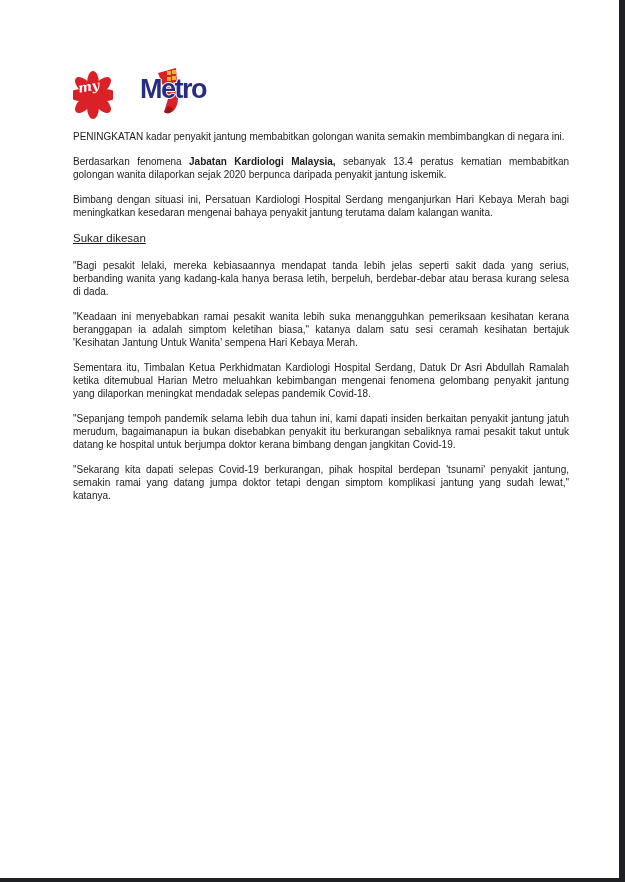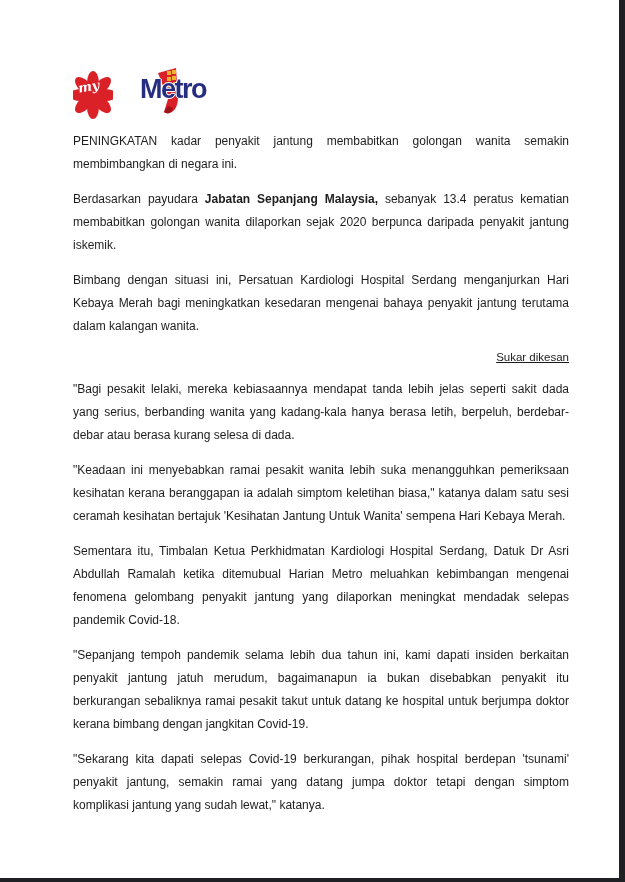--- a/index.html
+++ b/index.html
@@ -43,29 +43,28 @@
     margin-left:46px;
   }
   .logo .flag{position:absolute;left:82px;top:0;z-index:1;}
 
   
   .headline{
     font-size:11.5px;font-weight:bold;color:var(--text);
     margin:12px 0 0 0;
   }
   .body-text{
-    font-size:12px;line-height:23px;color:var(--text);
+    font-size:10px;line-height:13px;color:var(--text);
     text-align:justify;
     margin:12px 0 0 0;
   }
   .subheading{
     font-size:11.5px;line-height:15.5px;color:var(--text);
     text-decoration:underline;
     margin:12px 0 0 0;
-    text-align:right;
   }
 </style>
 </head>
 <body>
 
 <div class="page">
 
   <div class="logo">
     <span class="flower">
       <svg width="40" height="50" viewBox="0 0 40 50">
@@ -96,21 +95,21 @@
           <rect x="13" y="15" width="4" height="4"></rect>
           <rect x="18" y="14" width="4" height="4"></rect>
         </g>
       </svg>
     </span>
   </div>
 
 
   <p class="body-text">PENINGKATAN kadar penyakit jantung membabitkan golongan wanita semakin membimbangkan di negara ini.</p>
 
-  <p class="body-text"><span>Berdasarkan payudara </span><strong>Jabatan Sepanjang Malaysia,</strong><span> sebanyak 13.4 peratus kematian membabitkan golongan wanita dilaporkan sejak 2020 berpunca daripada penyakit jantung iskemik.</span></p>
+  <p class="body-text"><span>Berdasarkan fenomena </span><strong>Jabatan Kardiologi Malaysia,</strong><span> sebanyak 13.4 peratus kematian membabitkan golongan wanita dilaporkan sejak 2020 berpunca daripada penyakit jantung iskemik.</span></p>
 
   <p class="body-text">Bimbang dengan situasi ini, Persatuan Kardiologi Hospital Serdang menganjurkan Hari Kebaya Merah bagi meningkatkan kesedaran mengenai bahaya penyakit jantung terutama dalam kalangan wanita.</p>
 
   <p class="subheading">Sukar dikesan</p>
 
   <p class="body-text">"Bagi pesakit lelaki, mereka kebiasaannya mendapat tanda lebih jelas seperti sakit dada yang serius, berbanding wanita yang kadang-kala hanya berasa letih, berpeluh, berdebar-debar atau berasa kurang selesa di dada.</p>
   <p class="body-text">"Keadaan ini menyebabkan ramai pesakit wanita lebih suka menangguhkan pemeriksaan kesihatan kerana beranggapan ia adalah simptom keletihan biasa," katanya dalam satu sesi ceramah kesihatan bertajuk 'Kesihatan Jantung Untuk Wanita' sempena Hari Kebaya Merah.</p>
   <p class="body-text">Sementara itu, Timbalan Ketua Perkhidmatan Kardiologi Hospital Serdang, Datuk Dr Asri Abdullah Ramalah ketika ditemubual Harian Metro meluahkan kebimbangan mengenai fenomena gelombang penyakit jantung yang dilaporkan meningkat mendadak selepas pandemik Covid-18.</p>
   <p class="body-text">"Sepanjang tempoh pandemik selama lebih dua tahun ini, kami dapati insiden berkaitan penyakit jantung jatuh merudum, bagaimanapun ia bukan disebabkan penyakit itu berkurangan sebaliknya ramai pesakit takut untuk datang ke hospital untuk berjumpa doktor kerana bimbang dengan jangkitan Covid-19.</p>
   <p class="body-text">"Sekarang kita dapati selepas Covid-19 berkurangan, pihak hospital berdepan 'tsunami' penyakit jantung, semakin ramai yang datang jumpa doktor tetapi dengan simptom komplikasi jantung yang sudah lewat," katanya.</p>

